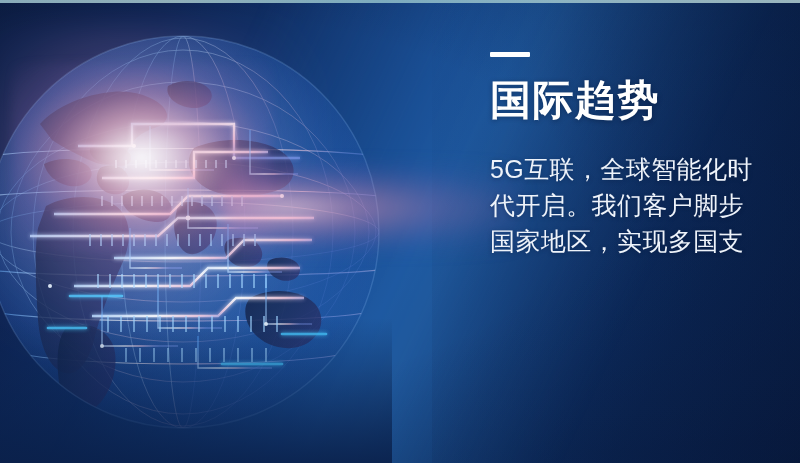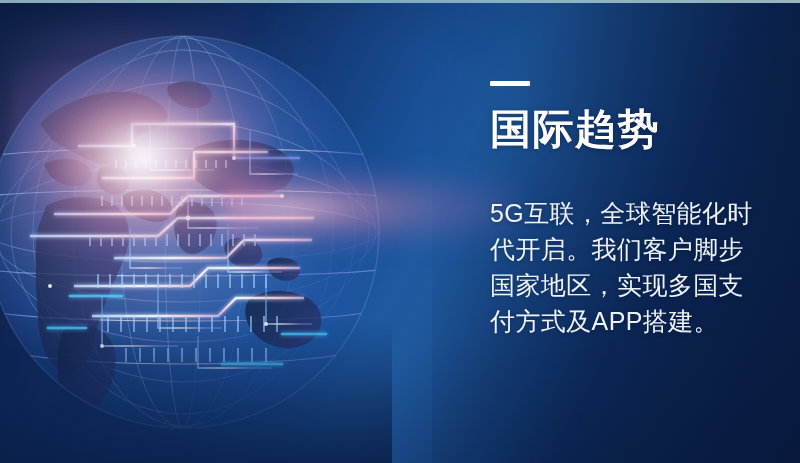--- a/index.html
+++ b/index.html
@@ -142,41 +142,41 @@
       rgba(10,33,76,0.00) 0%,
       rgba(10,33,76,0.55) 60%,
       rgba(10,32,74,0.92) 100%);
     pointer-events: none;
   }
 
   
   .content {
     position: absolute;
     left: 490px;
-    top: 72px;
+    top: 43px;
     width: 268px;
   }
   .accent-bar {
     width: 40px;
     height: 5px;
     background: #ffffff;
     margin: 9px 0 0 0;
     border-radius: 1px;
   }
   .title {
     margin: 22px 0 0 0;
     font-size: 41px;
     line-height: 1.06;
     font-weight: bold;
     color: #ffffff;
     letter-spacing: 1.5px;
     text-shadow: 0 1px 5px rgba(2,14,40,0.40);
   }
   .body-text {
-    margin: 44px 0 0 0;
+    margin: 29px 0 0 0;
     font-size: 25px;
     line-height: 36px;
     color: #eef3fa;
     letter-spacing: 0.4px;
     text-shadow: 0 1px 4px rgba(3,16,44,0.35);
   }
   .body-line { display: block; white-space: nowrap; }
 </style>
 </head>
 <body>
@@ -385,17 +385,16 @@
   <div class="content">
 
     <div class="accent-bar"></div>
 
     <h1 class="title">国际趋势</h1>
 
     <p class="body-text">
       <span class="body-line">5G互联，全球智能化时</span>
       <span class="body-line">代开启。我们客户脚步</span>
       <span class="body-line">国家地区，实现多国支</span>
-      <span class="body-line">付方式及APP搭建。</span>
     </p>
   </div>
 
 </div>
 
 </body></html>

